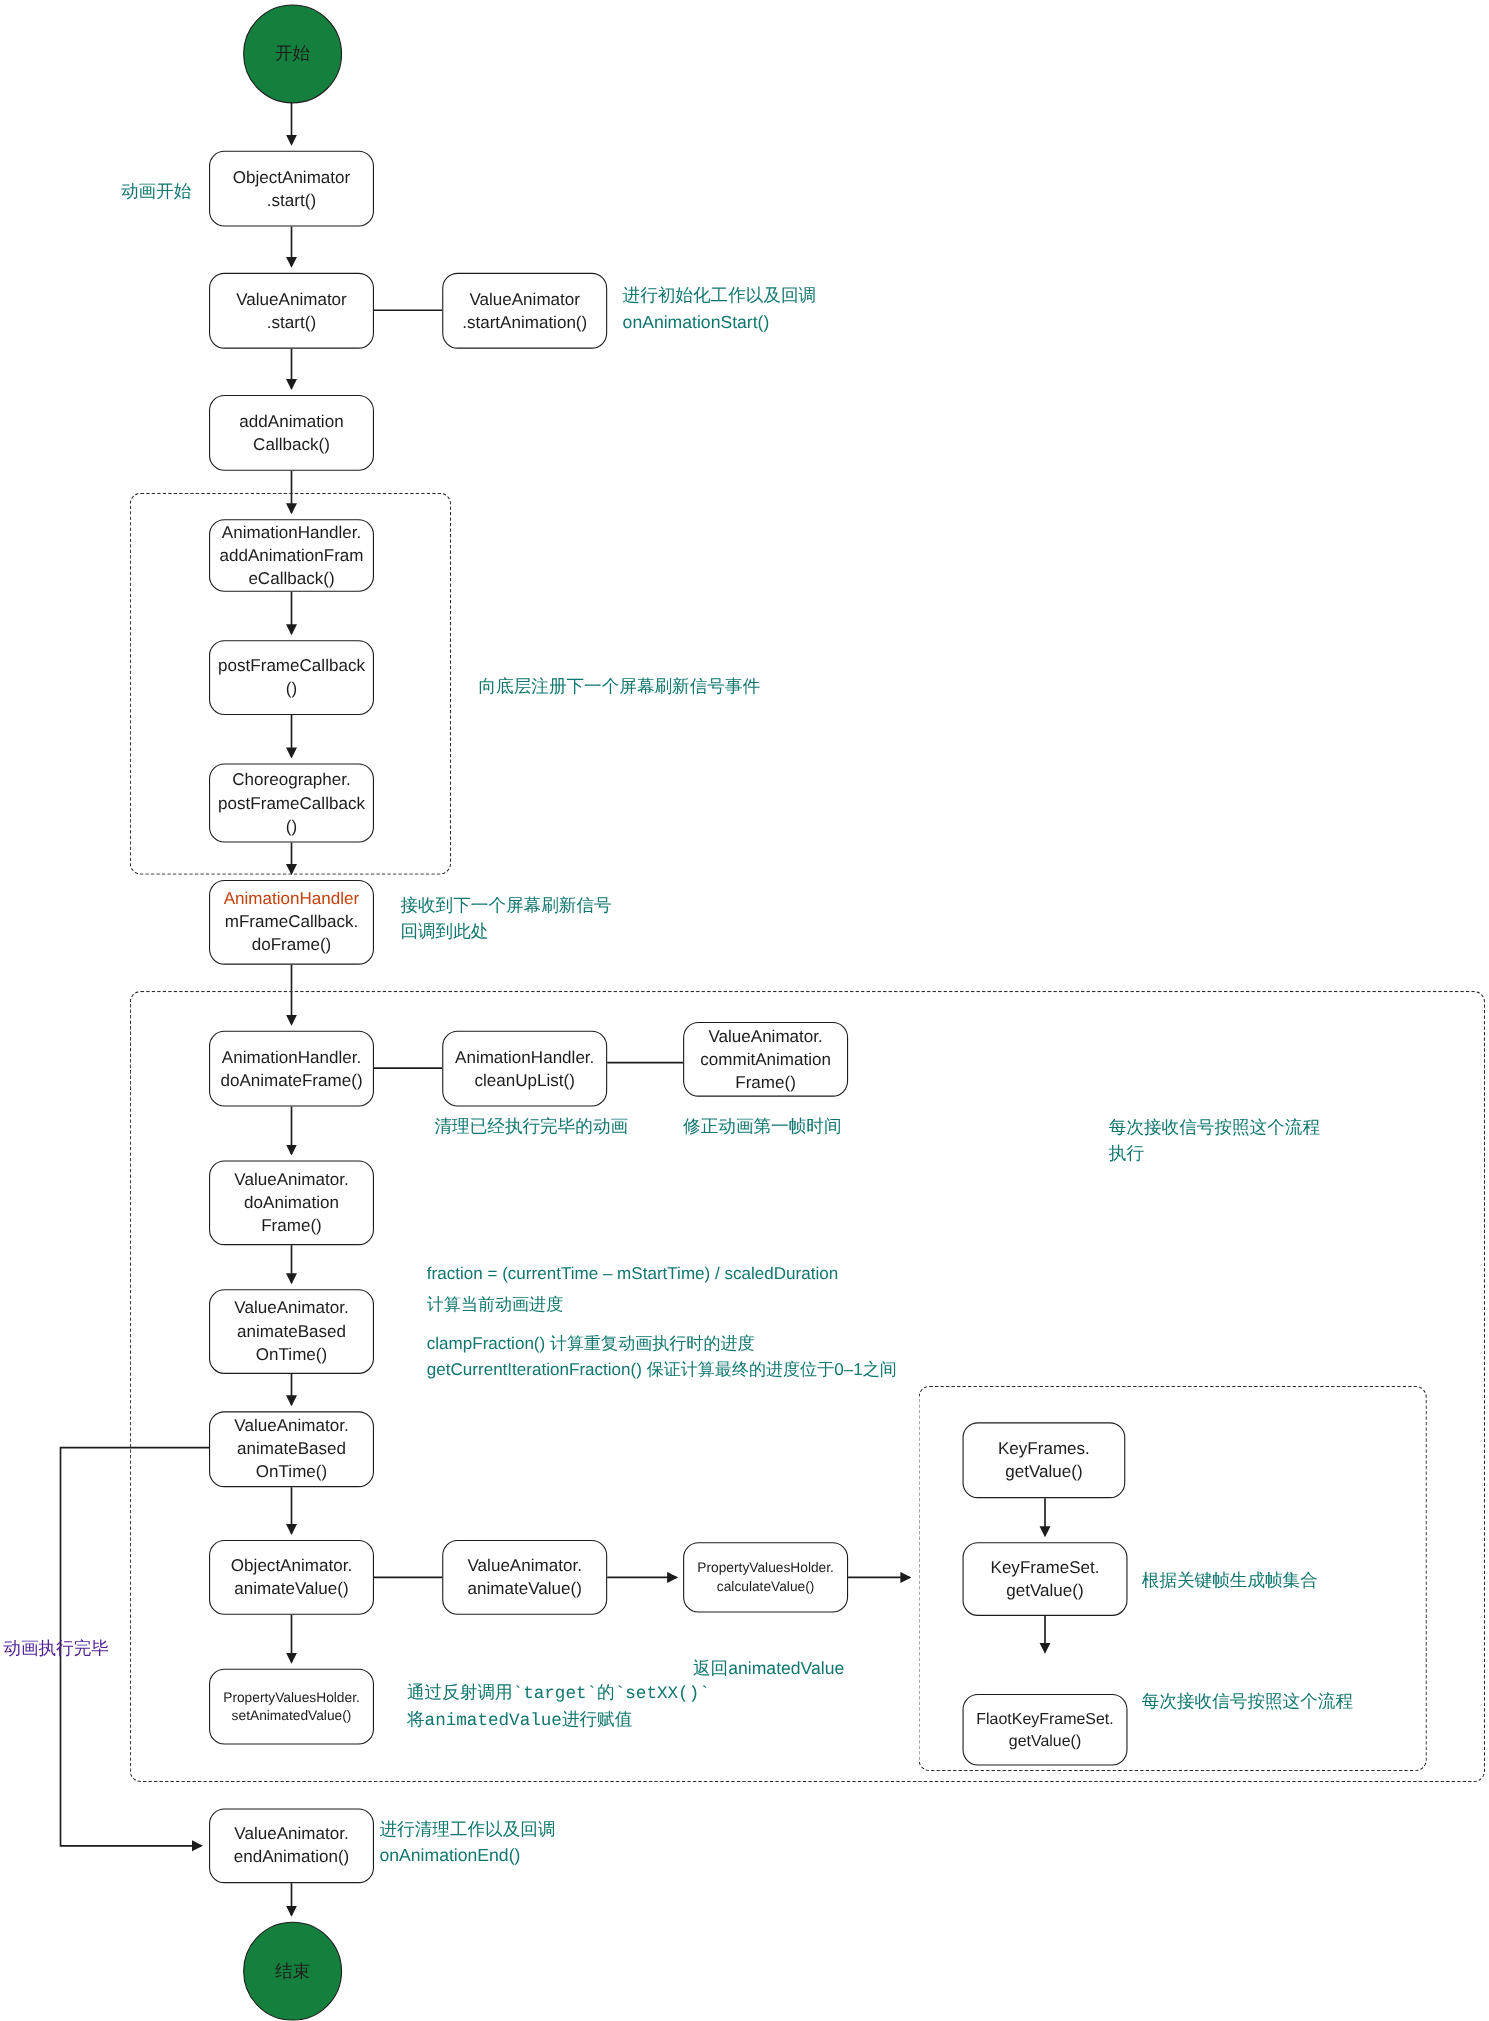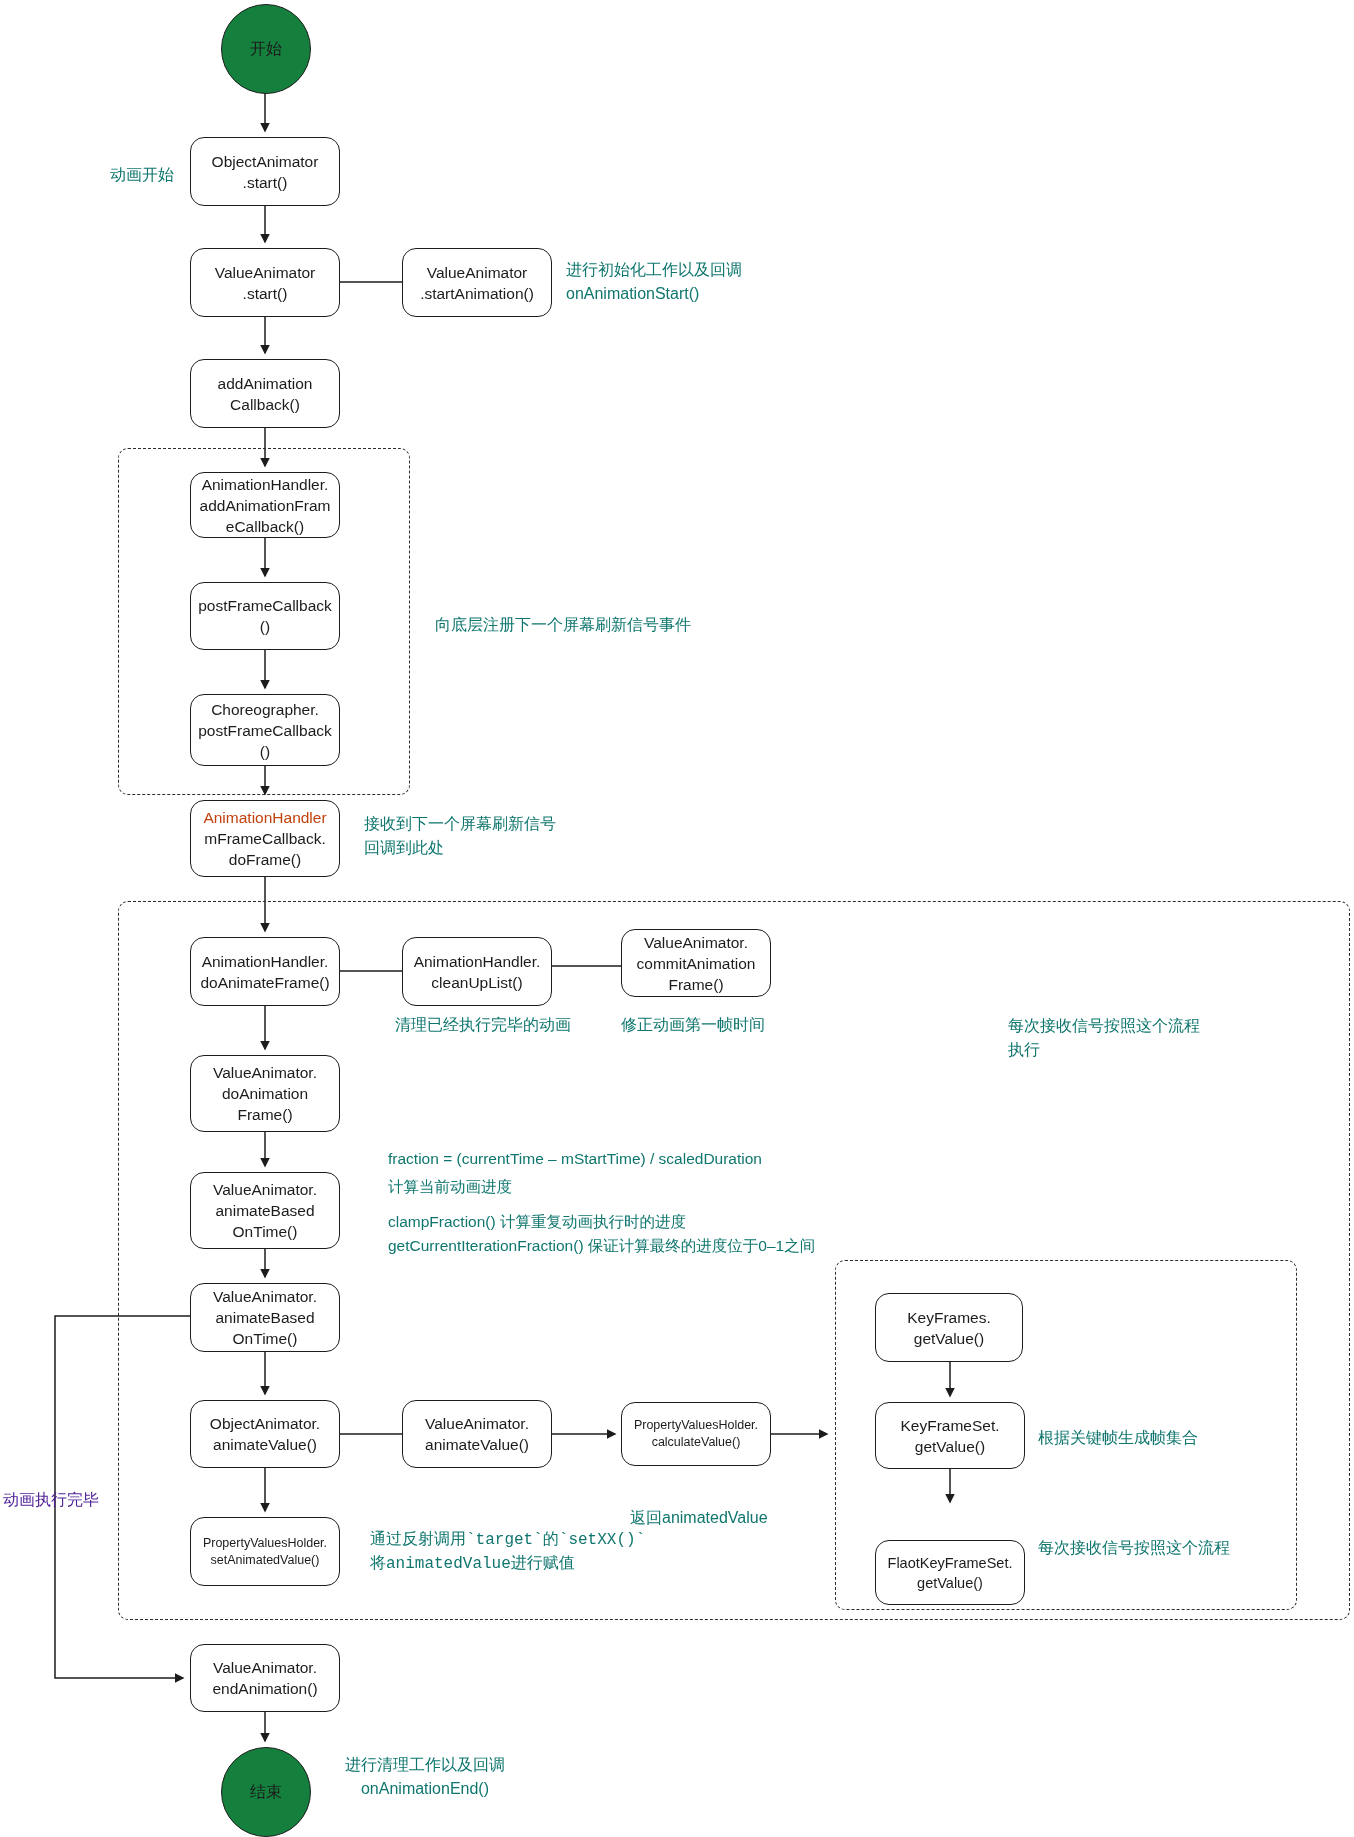--- a/index.html
+++ b/index.html
@@ -150,16 +150,16 @@
   <div class="note code" style="left:388px;top:1145px;">fraction = (currentTime – mStartTime) / scaledDuration
 计算当前动画进度</div>
   <div class="note code" style="left:388px;top:1210px;line-height:24px;">clampFraction() 计算重复动画执行时的进度
 getCurrentIterationFraction() 保证计算最终的进度位于0–1之间</div>
   <div class="note" style="left:1038px;top:1426px;">根据关键帧生成帧集合</div>
   <div class="note" style="left:1038px;top:1536px;">每次接收信号按照这个流程</div>
   <div class="note" style="left:630px;top:1506px;">返回animatedValue</div>
   <div class="note" style="left:370px;top:1528px;font-family:Liberation Mono, monospace;">通过反射调用`target`的`setXX()`
 将animatedValue进行赋值</div>
   <div class="note black" style="left:3px;top:1488px;">动画执行完毕</div>
-  <div class="note" style="left:345px;top:1753px;text-align:center;">进行清理工作以及回调
+  <div class="note" style="left:345px;top:1652px;">进行清理工作以及回调
 onAnimationEnd()</div>
 
 </div>
 
 </body></html>

